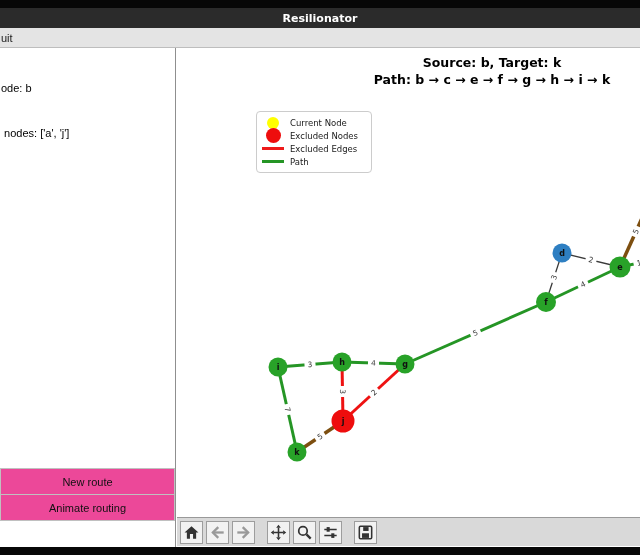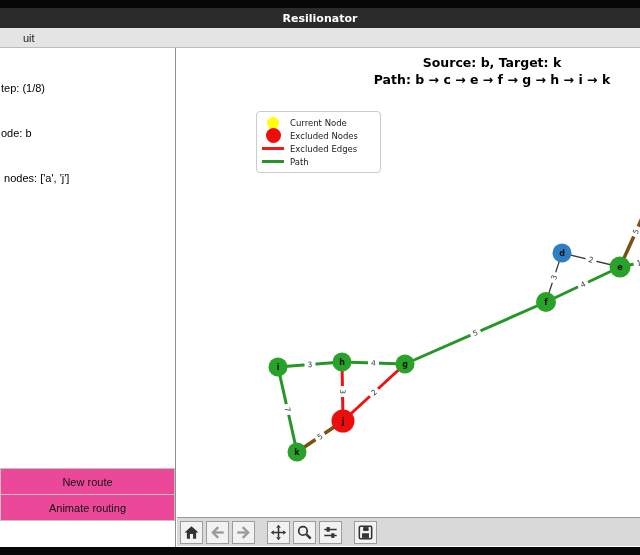--- a/index.html
+++ b/index.html
@@ -3,34 +3,34 @@
 <meta charset="utf-8">
 <style>
   * { margin:0; padding:0; box-sizing:border-box; }
   html,body { width:640px; height:555px; overflow:hidden; font-family:"Liberation Sans","DejaVu Sans",sans-serif; background:#ffffff; }
   .stage { position:relative; width:640px; height:555px; background:#fff;border-radius:17px; }
 
   .top-strip { position:absolute; left:0; top:0; width:640px; height:8px; background:#070707; }
   .titlebar { position:absolute; left:0; top:8px; width:640px; height:20px; background:#2b2b2b; display:flex; align-items:center; justify-content:center; }
   .titlebar .wtitle { color:#fff; font-size:11px; font-weight:bold; font-family:"DejaVu Sans",sans-serif; }
   .menubar { position:absolute; left:0; top:28px; width:640px; height:20px; background:#e4e4e4; border-bottom:1px solid #bdbdbd; display:flex; align-items:center; }
-  .menubar .menu-item { font-size:11px; color:#1a1a1a; padding-left:11px;margin-left:12px; }
+  .menubar .menu-item { font-size:11px; color:#1a1a1a; padding-left:1px; }
 
   .sidebar { position:absolute; left:0; top:48px; width:176px; height:507px; background:#fff; border-right:1px solid #8f8f8f; }
   .info { position:absolute; left:0; top:3px; right:2px; font-size:11px; line-height:15px; color:#000; white-space:pre; padding-left:1px; }
   .side-buttons { position:absolute; left:0; top:420px; width:175px; }
   .side-btn { display:block; width:100%; height:26px; background:#ec4899; border:1px solid #c0c0c0; border-bottom:none; font-size:11px; color:#111; text-align:center; line-height:24px; cursor:pointer; font-family:"Liberation Sans",sans-serif; }
   .side-btn:last-child { height:27px; border-bottom:1px solid #c0c0c0; }
 
   .main { position:absolute; left:177px; top:48px; width:463px; height:507px; background:#fff; }
   .plot-title { position:absolute; left:160px; top:7px; width:310px; text-align:center; color:#000000; }
   .plot-title .t1 { font-size:12.5px; font-weight:bold; font-family:"DejaVu Sans",sans-serif; }
   .plot-title .t2 { font-size:12.5px; font-weight:bold; font-family:"DejaVu Sans",sans-serif; margin-top:2px; }
 
-  .legend { position:absolute; left:79px; top:63px; width:125px; background:rgba(255,255,255,.95); border:1px solid #cccccc; border-radius:4px; padding:4px 20px 4px 5px; }
+  .legend { position:absolute; left:79px; top:63px; width:116px; background:rgba(255,255,255,.95); border:1px solid #cccccc; border-radius:4px; padding:4px 20px 4px 5px; }
   .legend-row { display:flex; align-items:center; height:13px; }
   .legend-row .sw { width:22px; display:flex; align-items:center; justify-content:center; margin-right:6px; flex:0 0 22px; }
   .sw-circle { border-radius:50%; }
   .legend-row .lbl { font-size:8.5px; color:#1a1a1a; font-family:"DejaVu Sans",sans-serif; white-space:nowrap; }
 
   #graph-svg { position:absolute; left:0; top:0; width:463px; height:507px; }
   .elabel { font:7.5px "DejaVu Sans",sans-serif; fill:#3a3a3a; text-anchor:middle; dominant-baseline:central; }
   .nlabel { font:bold 8px "DejaVu Sans",sans-serif; fill:#101010; text-anchor:middle; dominant-baseline:central; }
 
   .mpl-toolbar { position:absolute; left:0; top:469px; width:463px; height:29px; background:#d9d9d9; border-top:1px solid #999; display:flex; align-items:center; }
@@ -50,21 +50,20 @@
   <div class="titlebar">
     <span class="wtitle">Resilionator</span>
   </div>
 
   <div class="menubar">
     <span class="menu-item">uit</span>
   </div>
 
   <div class="sidebar">
     <div class="info">
-      <div>tep: (1/8)</div>
       <div>ode: b</div>
       <div> nodes: ['a', 'j']</div>
     </div>
     <div class="side-buttons">
       <button class="side-btn">New route</button>
       <button class="side-btn">Animate routing</button>
     </div>
   </div>
 
   <div class="main">

